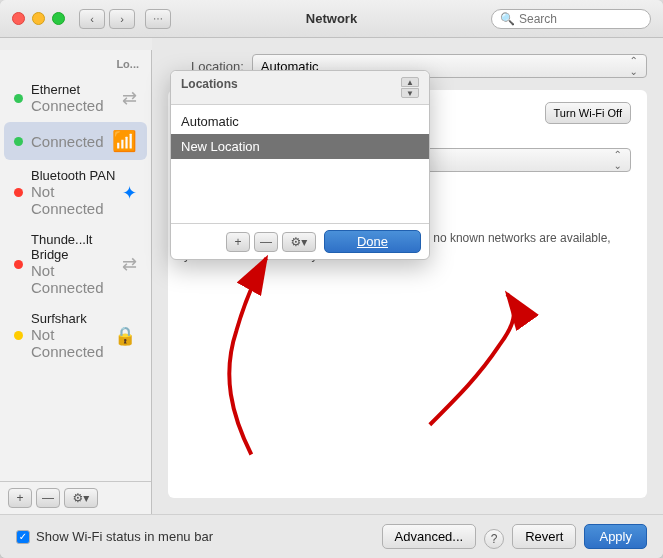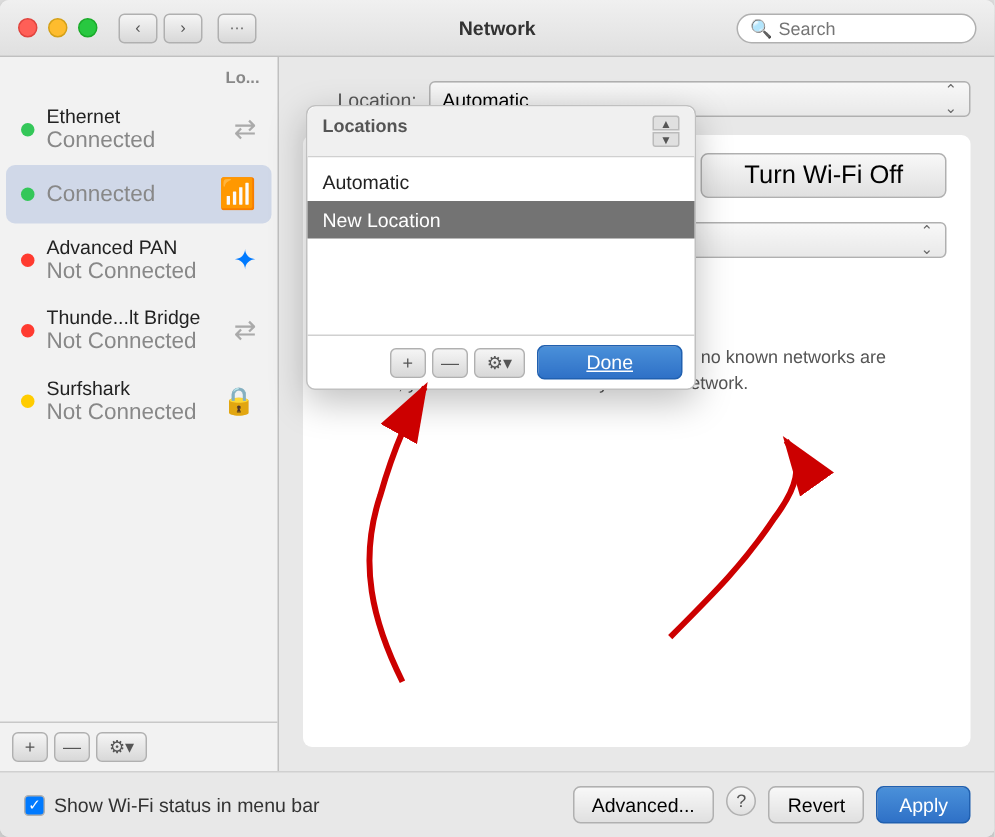--- a/index.html
+++ b/index.html
@@ -117,26 +117,27 @@
 
     
     .main-content {
       display: flex;
       flex: 1;
       overflow: hidden;
     }
 
     
     .sidebar {
-      width: 186px;
+      width: 152px;
       background: #f2f2f2;
       border-right: 1px solid #c0c0c0;
       display: flex;
       flex-direction: column;
       flex-shrink: 0;
+      margin-top: 12px;
     }
 
     .sidebar-header {
       padding: 8px 12px 4px;
       font-size: 11px;
       color: #888;
       font-weight: 600;
       text-align: right;
     }
 
@@ -272,22 +273,22 @@
       font-size: 13px;
       color: #333;
       max-width: 240px;
       line-height: 1.4;
     }
 
     .turn-wifi-btn {
       background: linear-gradient(to bottom, #f8f8f8, #e0e0e0);
       border: 1px solid #b0b0b0;
       border-radius: 5px;
-      padding: 4px 28px;
-      font-size: 17px;
+      padding: 4px 8px;
+      font-size: 11px;
       cursor: pointer;
       white-space: nowrap;
     }
 
     .wifi-network-row {
       display: flex;
       align-items: center;
       gap: 8px;
     }
     .wifi-network-label {
@@ -348,21 +349,21 @@
       align-items: center;
       justify-content: center;
       color: white;
       font-size: 10px;
     }
 
     .bottom-right-btns {
       margin-left: auto;
       display: flex;
       gap: 8px;
-      align-items: flex-start;
+      align-items: flex-end;
     }
 
     .advanced-btn {
       background: linear-gradient(to bottom, #f8f8f8, #e0e0e0);
       border: 1px solid #b0b0b0;
       border-radius: 5px;
       padding: 4px 12px;
       font-size: 13px;
       cursor: pointer;
     }
@@ -564,21 +565,21 @@
           <div class="status-dot dot-green"></div>
           <div class="item-text">
             <div class="item-status">Connected</div>
           </div>
           <div class="item-icon blue" style="font-size:20px;">📶</div>
         </div>
 
         <div class="sidebar-item">
           <div class="status-dot dot-red"></div>
           <div class="item-text">
-            <div class="item-name">Advanced PAN</div>
+            <div class="item-name">Bluetooth PAN</div>
             <div class="item-status">Not Connected</div>
           </div>
           <div class="item-icon blue">✦</div>
         </div>
 
         <div class="sidebar-item">
           <div class="status-dot dot-red"></div>
           <div class="item-text">
             <div class="item-name">Thunde...lt Bridge</div>
             <div class="item-status">Not Connected</div>

